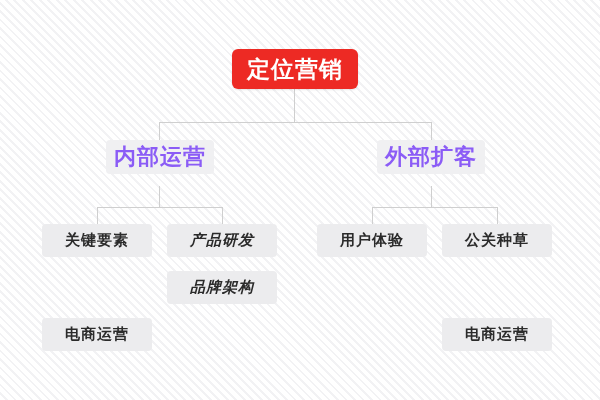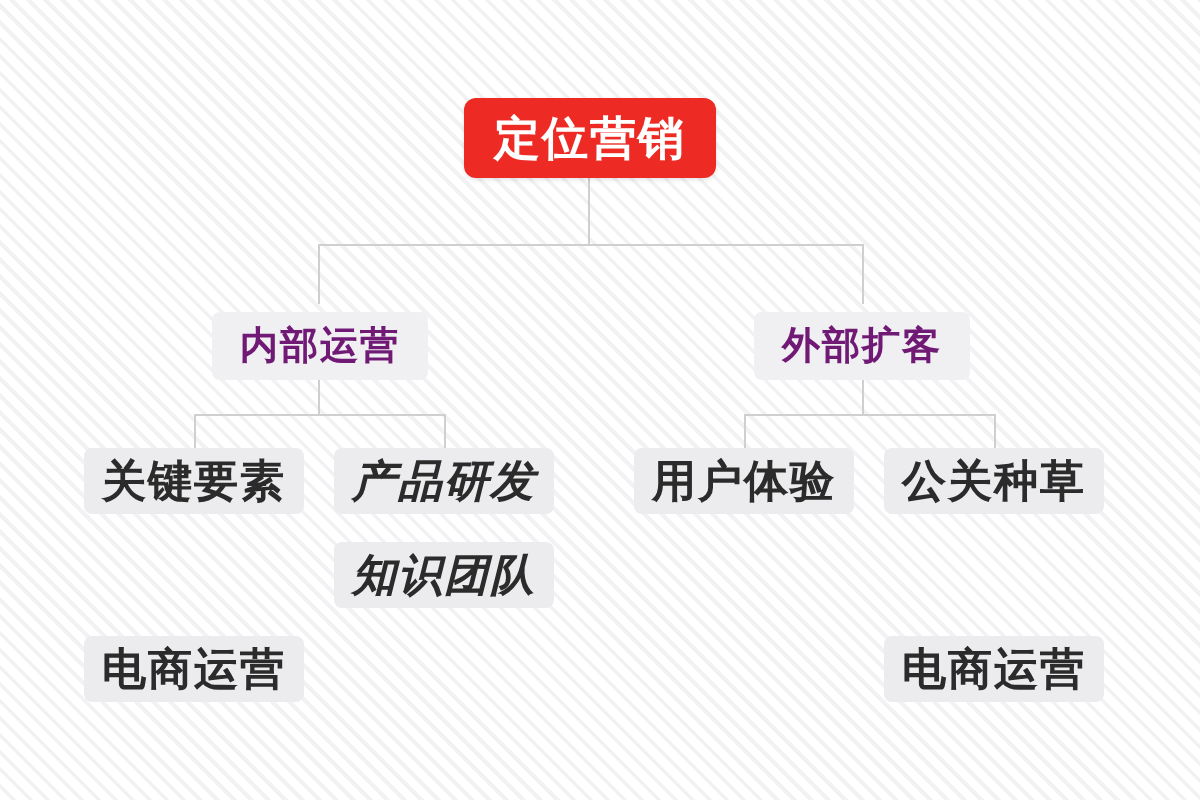--- a/index.html
+++ b/index.html
@@ -54,36 +54,36 @@
     font-weight: bold;
     left: 232px;
     top: 49px;
     width: 126px;
     height: 40px;
     box-shadow: 0 1px 2px rgba(0,0,0,0.10);
   }
 
   .node-branch {
     background: #f0f0f2;
-    color: #701a75;
+    color: #8b5cf6;
     border-radius: 4px;
-    font-size: 19px;
+    font-size: 22px;
     font-weight: bold;
-    top: 156px;
+    top: 140px;
     width: 108px;
     height: 34px;
   }
   .node-branch.b0 { left: 106px; }
   .node-branch.b1 { left: 377px; }
 
   .node-leaf {
     background: #ececee;
     color: #2b2b2b;
     border-radius: 4px;
-    font-size: 22px;
+    font-size: 15px;
     font-weight: bold;
     width: 110px;
     height: 33px;
   }
   
   .col0 { left: 42px; }
   .col1 { left: 167px; font-style: italic; }
   .col2 { left: 317px; }
   .col3 { left: 442px; }
   
@@ -114,18 +114,18 @@
   <div class="node node-root">定位营销</div>
 
   <div class="node node-branch b0">内部运营</div>
   <div class="node node-branch b1">外部扩客</div>
 
   <div class="node node-leaf col0 row0">关键要素</div>
   <div class="node node-leaf col1 row0">产品研发</div>
   <div class="node node-leaf col2 row0">用户体验</div>
   <div class="node node-leaf col3 row0">公关种草</div>
 
-  <div class="node node-leaf col1 row1">知识团队</div>
+  <div class="node node-leaf col1 row1">品牌架构</div>
 
   <div class="node node-leaf col0 row2">电商运营</div>
   <div class="node node-leaf col3 row2">电商运营</div>
 
 </div>
 
 </body></html>

